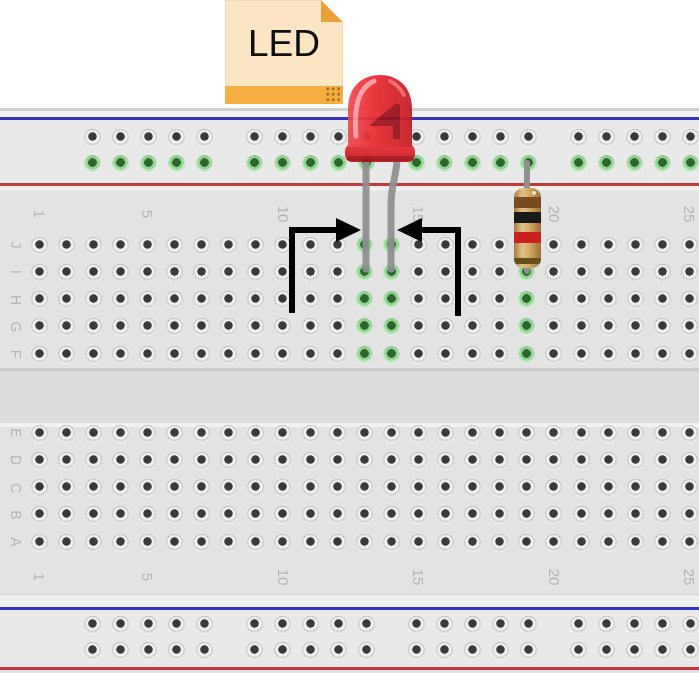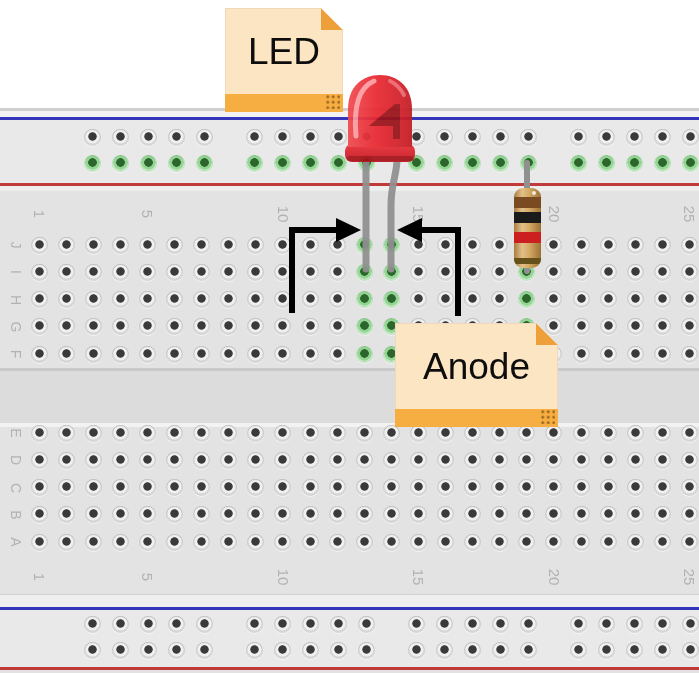--- a/index.html
+++ b/index.html
@@ -473,32 +473,24 @@
     </g>
 
     <g>
       <path d="M292 313 L292 230 L338 230" stroke="#000000" stroke-width="6" fill="none"></path>
       <polygon points="336,218 336,242 361,230" fill="#000000"></polygon>
       <path d="M458 316 L458 230 L420 230" stroke="#000000" stroke-width="6" fill="none"></path>
       <polygon points="422,218 422,242 397,230" fill="#000000"></polygon>
     </g>
   </svg>
 
-  <div class="note" style="left:225px;top:8px;width:118px;height:104px;">
+  <div class="note" style="left:225px;top:0;width:118px;height:104px;">
     <svg class="note-fold" width="22" height="22">
         <polygon points="0,0 22,22 0,22" fill="#eda03a"></polygon>
       </svg>
     <div class="note-text">LED</div>
     <div class="note-bar"></div>
     <div class="note-grip"></div>
   </div>
 
 
-  <div class="note" style="left:395px;top:323px;width:163px;height:104px;">
-    <svg class="note-fold" width="22" height="22">
-        <polygon points="0,0 22,22 0,22" fill="#eda03a"></polygon>
-      </svg>
-    <div class="note-text">Anode</div>
-    <div class="note-bar"></div>
-    <div class="note-grip"></div>
-  </div>
 
 </div>
 
 </body></html>

